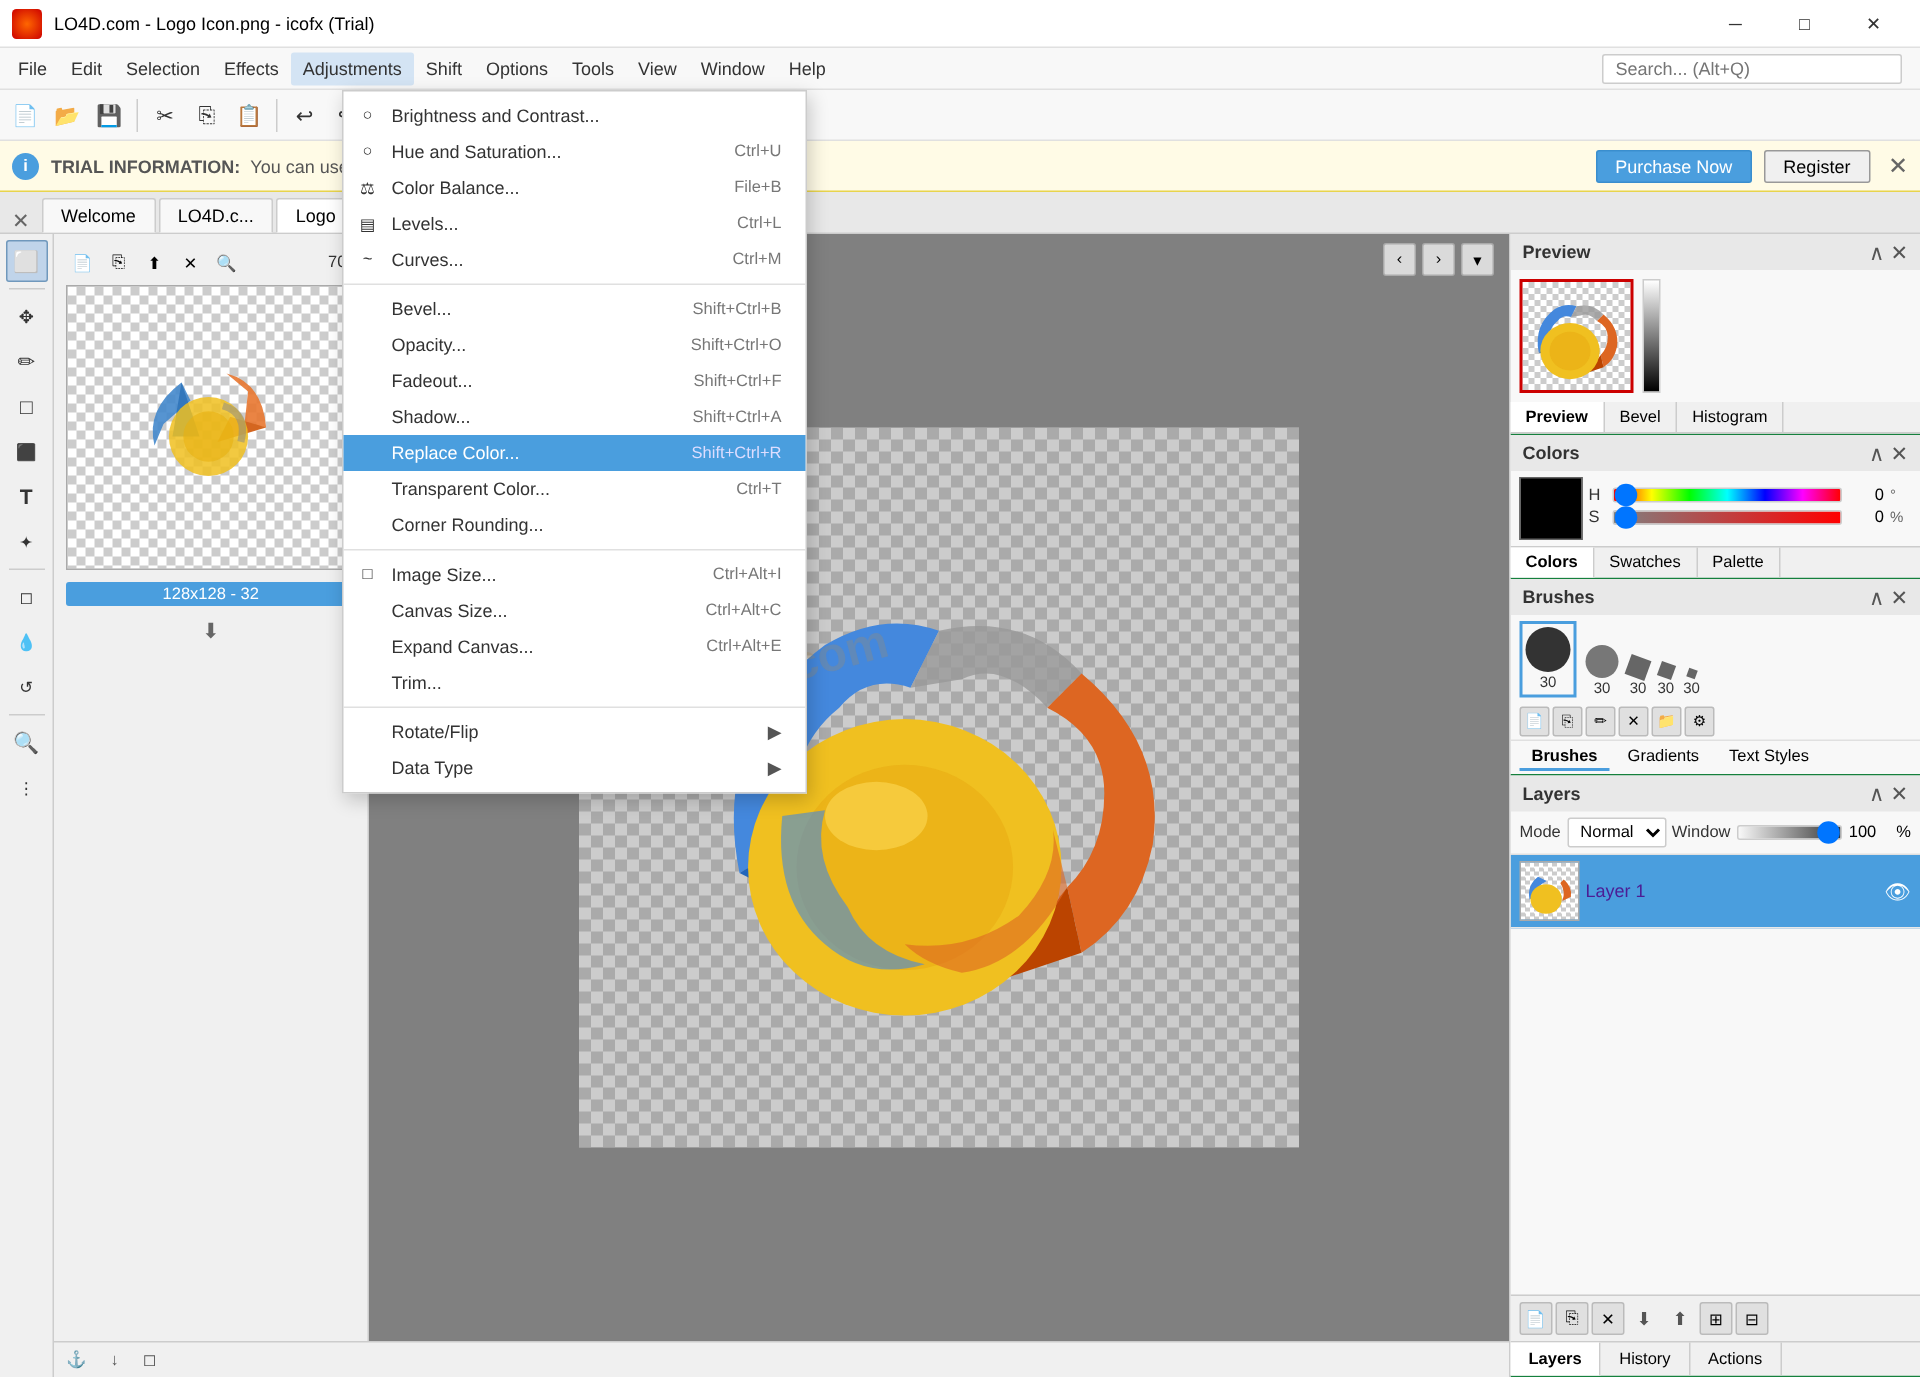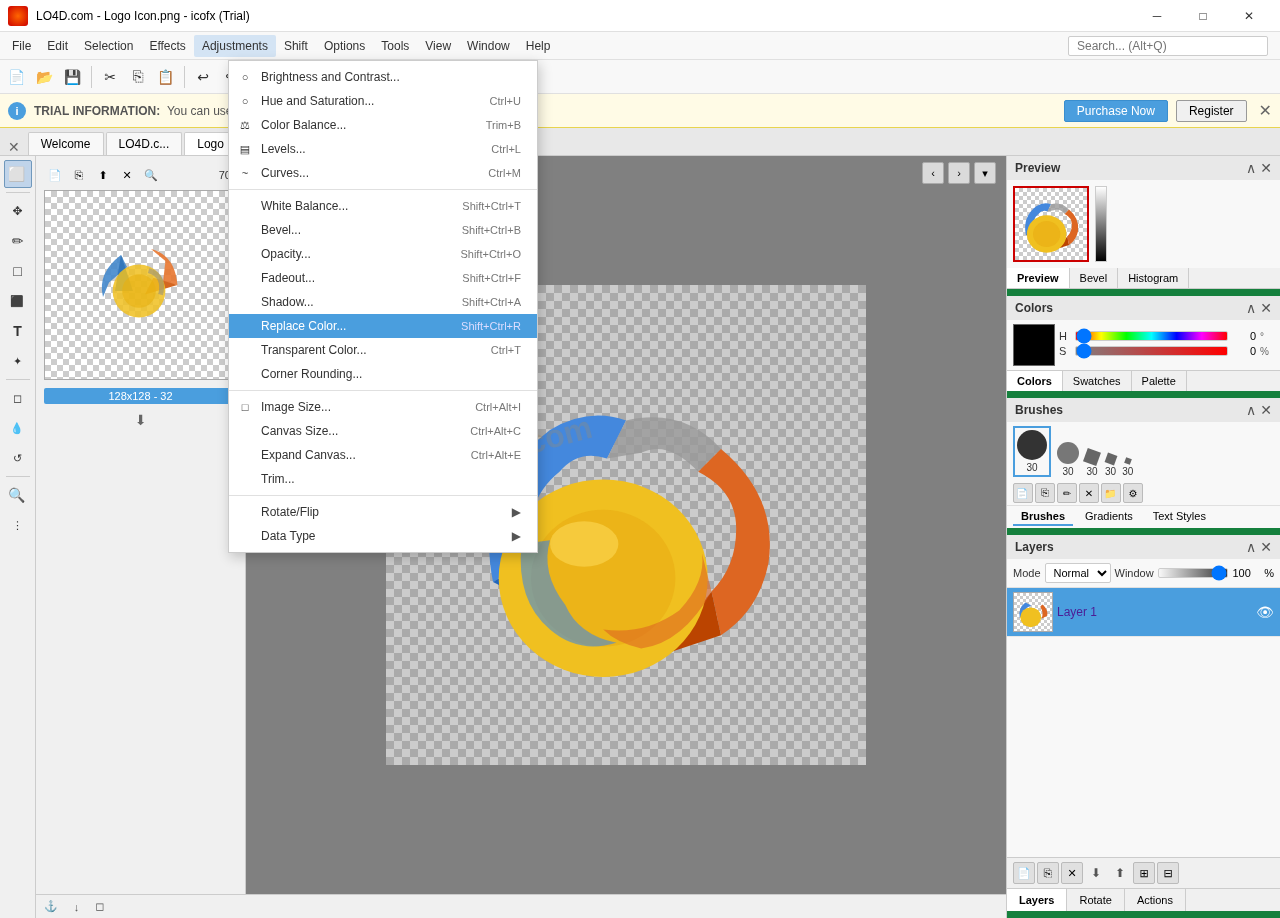--- a/index.html
+++ b/index.html
@@ -217,21 +217,21 @@
       width: 274px;
       background: #f8f8f8;
       border-left: 1px solid #ccc;
       display: flex;
       flex-direction: column;
       overflow: hidden;
     }
 
     
     .panel-section {
-      border-bottom: 7px solid #15803d;
+      border-bottom: 1px solid #15803d;
     }
     .panel-header {
       background: #e8e8e8;
       padding: 4px 8px;
       display: flex;
       align-items: center;
       justify-content: space-between;
       font-size: 12px;
       font-weight: 600;
       color: #333;
@@ -823,21 +823,21 @@
         <button class="layers-tb-btn">📄</button>
         <button class="layers-tb-btn">⎘</button>
         <button class="layers-tb-btn">✕</button>
         <button class="layers-nav-btn">⬇</button>
         <button class="layers-nav-btn">⬆</button>
         <button class="layers-tb-btn">⊞</button>
         <button class="layers-tb-btn">⊟</button>
       </div>
       <div class="layers-bottom-tabs">
         <div class="layers-bottom-tab active">Layers</div>
-        <div class="layers-bottom-tab">Rotate</div>
+        <div class="layers-bottom-tab">History</div>
         <div class="layers-bottom-tab">Actions</div>
       </div>
     </div>
 
   </div>
 
 </div>
 
 <div id="dropdown-menu">
   <div class="drop-item">
@@ -845,40 +845,35 @@
     <span>Brightness and Contrast...</span>
   </div>
   <div class="drop-item">
     <span class="menu-icon">○</span>
     <span>Hue and Saturation...</span>
     <span class="shortcut">Ctrl+U</span>
   </div>
   <div class="drop-item">
     <span class="menu-icon">⚖</span>
     <span>Color Balance...</span>
-    <span class="shortcut">Trim+B</span>
+    <span class="shortcut">File+B</span>
   </div>
   <div class="drop-item">
     <span class="menu-icon">▤</span>
     <span>Levels...</span>
     <span class="shortcut">Ctrl+L</span>
   </div>
   <div class="drop-item">
     <span class="menu-icon">~</span>
     <span>Curves...</span>
     <span class="shortcut">Ctrl+M</span>
   </div>
   <div class="menu-sep"></div>
   <div class="drop-item">
     <span class="menu-icon"></span>
-    <span>White Balance...</span>
-    <span class="shortcut">Shift+Ctrl+T</span>
-  </div>
-  <div class="drop-item">
-    <span class="menu-icon"></span>
     <span>Bevel...</span>
     <span class="shortcut">Shift+Ctrl+B</span>
   </div>
   <div class="drop-item">
     <span class="menu-icon"></span>
     <span>Opacity...</span>
     <span class="shortcut">Shift+Ctrl+O</span>
   </div>
   <div class="drop-item">
     <span class="menu-icon"></span>

